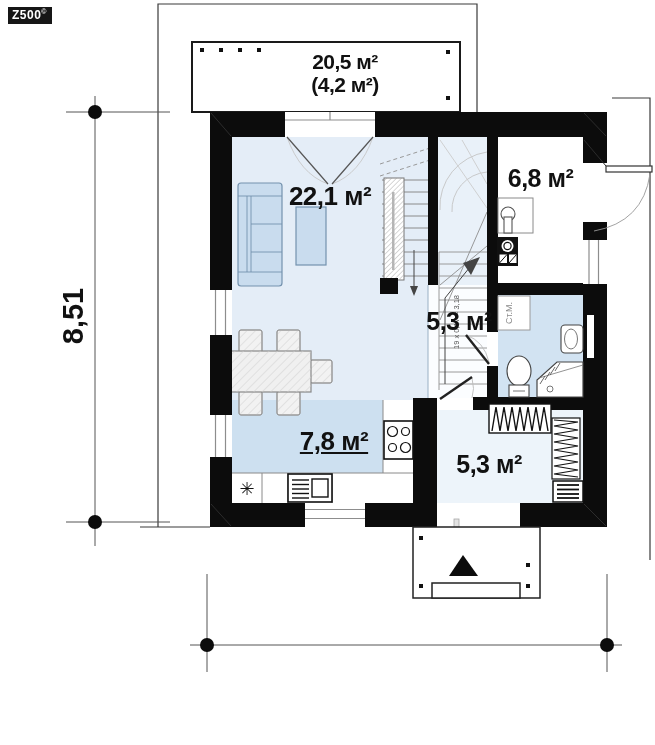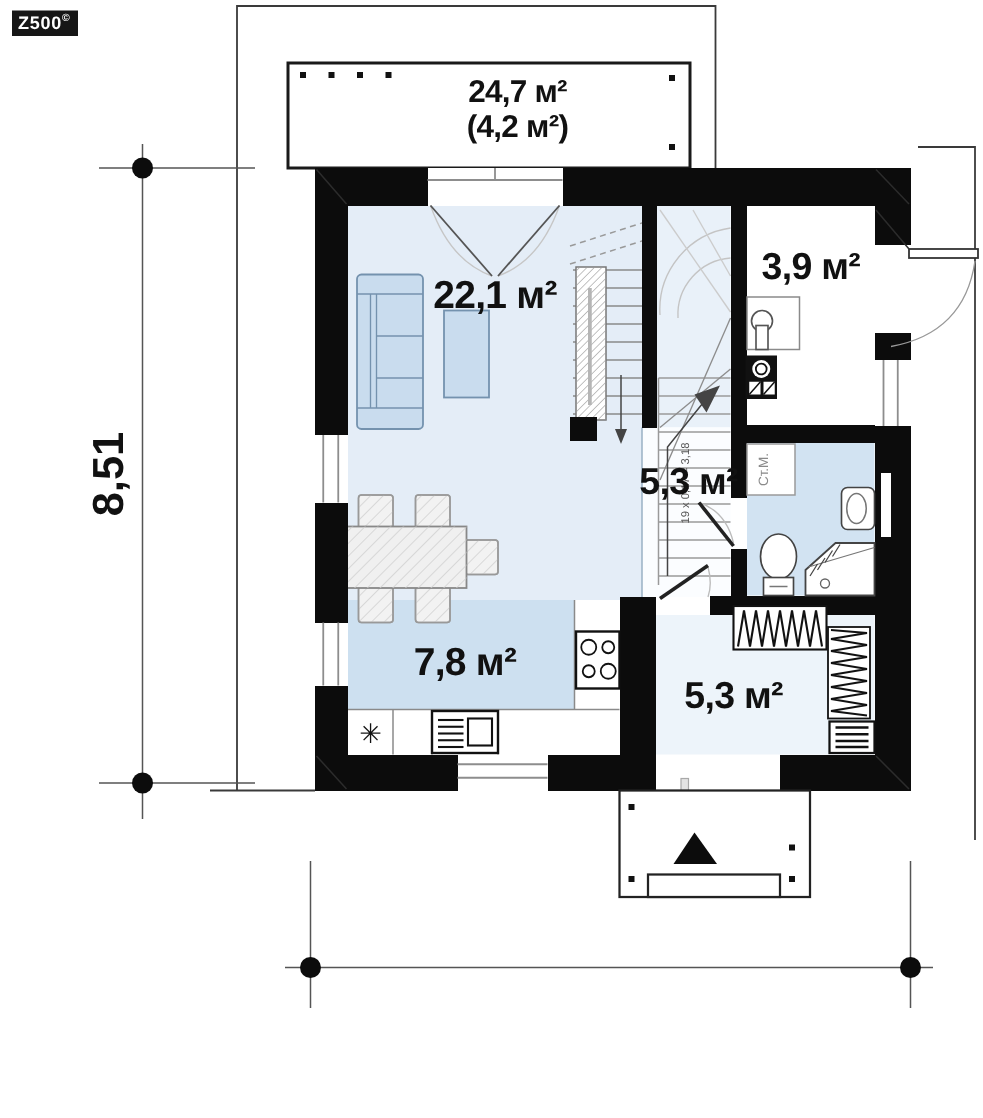--- a/index.html
+++ b/index.html
@@ -331,24 +331,24 @@
     <circle cx="95" cy="112" r="7"></circle>
         <circle cx="95" cy="522" r="7"></circle>
     <circle cx="207" cy="645" r="7"></circle>
         <circle cx="607" cy="645" r="7"></circle>
   </g>
 </svg>
 
 <div id="logo"><span>Z500</span><span class="sup">©</span></div>
 
 <div class="lbl lbl-terrace" style="left:230px;top:50px;width:230px;">
-  <div>24,7 м²</div>
+  <div>20,5 м²</div>
   <div>(4,2 м²)</div>
 </div>
 <div class="lbl lbl-big" style="left:265px;top:165px;width:130px;margin-top:17px;">22,1 м²</div>
-<div class="lbl lbl-room" style="left:493px;top:165px;width:95px;">3,9 м²</div>
+<div class="lbl lbl-room" style="left:493px;top:165px;width:95px;">6,8 м²</div>
 <div class="lbl lbl-room" style="left:413px;top:308px;width:92px;">5,3 м²</div>
-<div class="lbl lbl-big" style="left:256px;top:427px;width:108px;">7,8 м²</div>
+<div class="lbl lbl-big" style="left:280px;top:427px;width:108px;text-decoration:underline;">7,8 м²</div>
 <div class="lbl lbl-room" style="left:443px;top:451px;width:92px;">5,3 м²</div>
 
 <div class="lbl lbl-dim" id="dim-left" style="left:18px;top:296px;width:120px;height:40px;">8,51</div>
 
 </div>
 
 </body></html>

